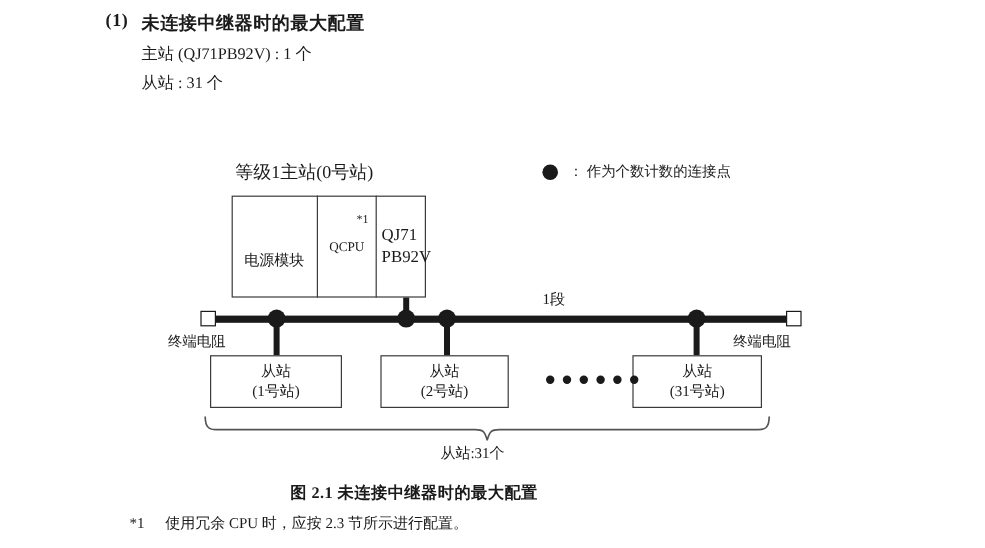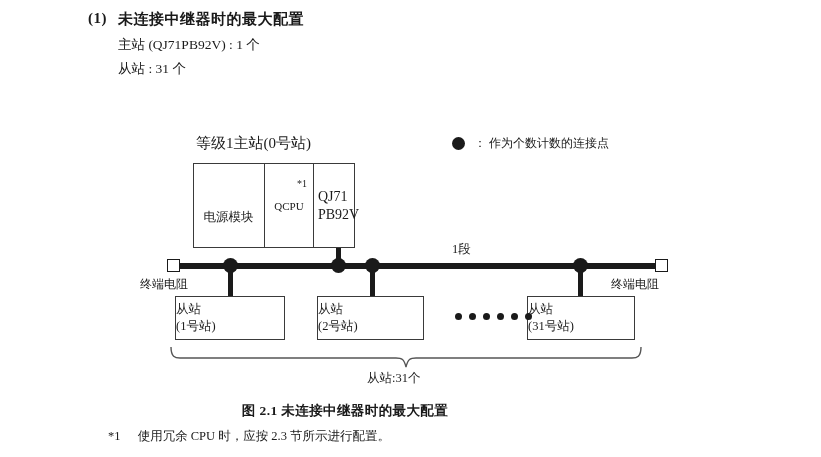--- a/index.html
+++ b/index.html
@@ -154,20 +154,21 @@
 
   
   .slave-box {
     top: 296px;
     height: 44px;
     border: 1.3px solid #3a3a3a;
     background: #fff;
     box-sizing: border-box;
     display: flex;
     flex-direction: column;
+    align-items: center;
     justify-content: center;
     font-size: 12.5px;
     line-height: 1.35;
   }
   #slave-1 { left: 175px; width: 110px; }
   #slave-2 { left: 317px; width: 107px; }
   #slave-3 { left: 527px; width: 108px; }
 
   
   #ellipsis {

